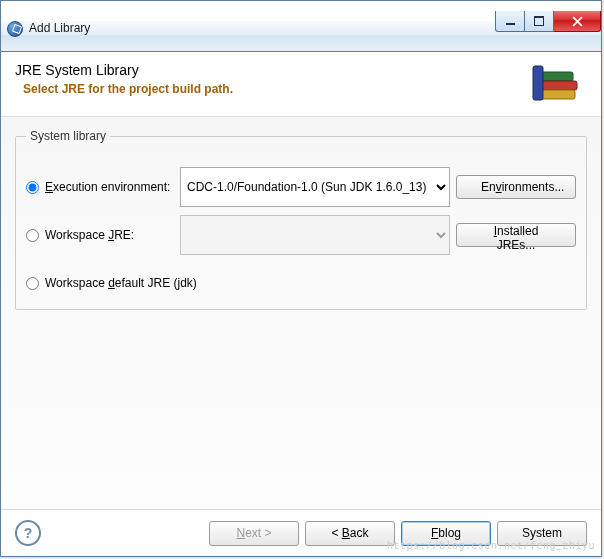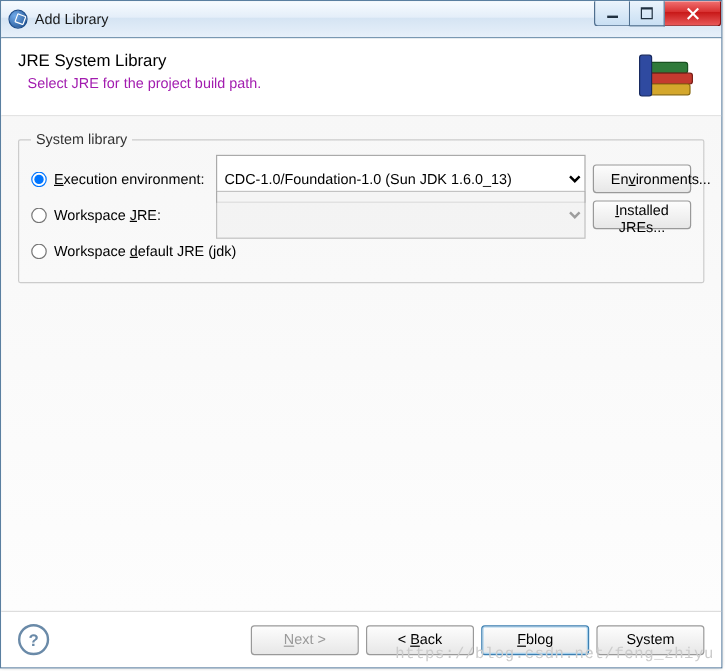--- a/index.html
+++ b/index.html
@@ -22,23 +22,24 @@
     display: flex;
     flex-direction: column;
     position: relative;
   }
   
   .titlebar {
     height: 30px;
     background: linear-gradient(to bottom, #f7fbff 0%, #e4eef9 45%, #d5e4f3 46%, #e7f0fa 100%);
     border-bottom: 1px solid #5a7fa0;
     display: flex;
-    align-items: center;
+    align-items: flex-start;
     padding: 0 0 0 6px;
     user-select: none;
+    margin-top: 20px;
   }
   .titlebar .app-icon {
     width: 16px;
     height: 16px;
     border-radius: 50%;
     background: radial-gradient(circle at 30% 30%, #6ea8e8, #1e4e8c);
     border: 1px solid #1e4e8c;
     margin-right: 6px;
     box-sizing: border-box;
     position: relative;
@@ -91,21 +92,22 @@
   }
   .header .hdr-text{flex:1;}
   .header h1 {
     margin: 0 0 4px 0;
     font-size: 14px;
     font-weight: normal;
   }
   .header p {
     margin: 0;
     padding-left: 8px;
-    color:#a21caf;
+    color:#a16207;
+    font-weight:bold;
   }
   .books-icon { width:56px; height:42px; }
   
   .body-area {
     flex:1;
     padding: 12px 14px;
     background: linear-gradient(to bottom, #f7f7f7, #fdfdfd);
   }
   fieldset.group {
     border:1px solid #ccc;
@@ -114,42 +116,42 @@
     padding:8px 10px 14px 10px;
   }
   fieldset.group legend {
     padding:0 4px;
     color:#333;
   }
   .row {
     display:flex;
     align-items:center;
     gap:6px;
-    margin-top:6px;
+    margin-top:24px;
     height:24px;
   }
   .row .radio-label { width:148px; display:flex; align-items:center; gap:4px;}
   .row .radio-label span.u { text-decoration: underline; }
   .row select {
     flex:1;
     height:40px;
     border:1px solid #aaa;
     background:#fff;
     font: inherit;
     padding:0 2px;
   }
   .row select:disabled { background:#f2f2f2; color:#777;}
   .side-btn {
-    width:82px;
+    width:120px;
     height:24px;
     border:1px solid #999;
     background:linear-gradient(to bottom,#fdfdfd,#e7e7e7);
     border-radius:3px;
     font:inherit;
-    padding:0 14px;
+    padding:0 24px;
     text-align:center;
     cursor:default;
   }
   .side-btn span.u { text-decoration: underline; }
   
   .footer {
     border-top:1px solid #ddd;
     padding:10px 14px;
     display:flex;
     align-items:center;
@@ -180,21 +182,21 @@
   .wiz-btn.disabled { color:#9a9a9a; }
   .wiz-btn.default {
     border:1px solid #3c7fb1;
     box-shadow:0 0 0 1px #a6d0ec inset;
   }
   input[type=radio]{margin:0 2px 0 0;}
   .watermark{
     position:absolute;
     bottom:4px; right:6px;
     color:#ccc;
-    font-size:13px;
+    font-size:10px;
     letter-spacing:0.5px;
     pointer-events:none;
     font-family: "Courier New", monospace;
   }
 </style>
 </head>
 <body>
 
 <div class="window">
 

